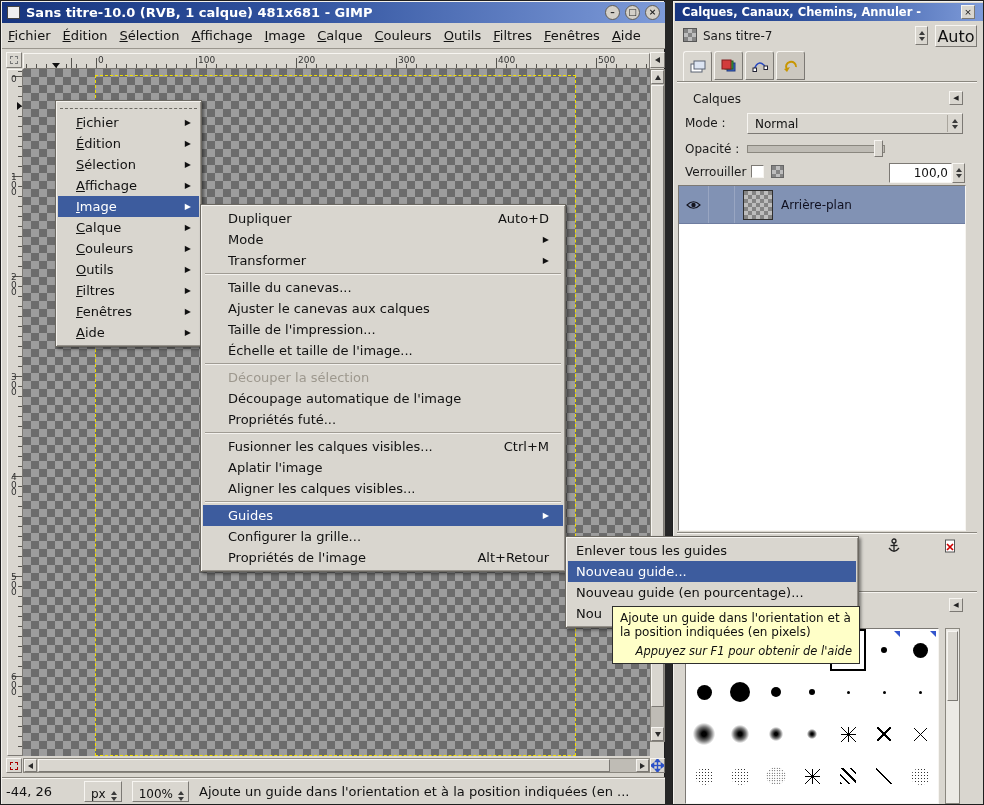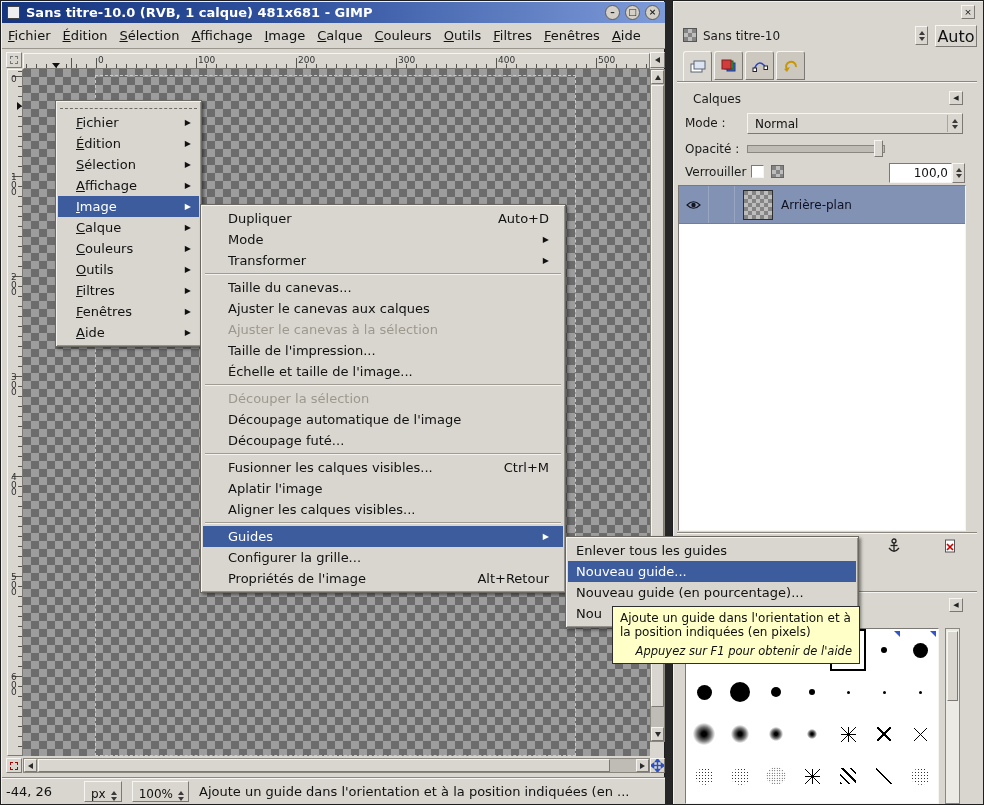--- a/index.html
+++ b/index.html
@@ -243,24 +243,27 @@
       <span class="sarr">
           <span class="t-up"></span>
           <span class="t-dn"></span>
         </span>
     </span>
     <span class="sb-msg">Ajoute un guide dans l'orientation et à la position indiquées (en ...</span>
   </div>
 </div>
 
 <div class="dock">
+  <div class="dock-titlebar">
+    <span>Calques, Canaux, Chemins, Annuler -</span>
+  </div>
   <span class="dock-close up mini-btn" style="font-size:9px;">×</span>
 
   <span class="chk4" style="position:absolute;left:10px;top:27px;width:14px;height:14px;border:1px solid #555;"></span>
-  <span class="dk-label" style="left:30px;top:28px;">Sans titre-10</span>
+  <span class="dk-label" style="left:30px;top:28px;">Sans titre-7</span>
   <span class="up sarr" style="position:absolute;left:242px;top:25px;width:13px;height:19px;align-items:center;">
       <span class="t-up"></span>
       <span class="t-dn"></span>
     </span>
   <span class="up" style="position:absolute;left:262px;top:24px;width:42px;height:22px;display:flex;align-items:center;justify-content:center;font-size:16px;">Auto</span>
 
   <div class="tab active" style="left:10px;">
     <svg width="16" height="14">
         <rect x="1" y="4" width="11" height="8" fill="#fff" stroke="#5a6273"></rect>
         <rect x="4" y="1" width="11" height="8" fill="#dce4f2" stroke="#5a6273"></rect>
@@ -448,38 +451,35 @@
       <span class="ml">Transformer</span>
       <span class="arrow">▶</span>
     </div>
   <div class="msep"></div>
   <div class="menu-item">
       <span class="ml">Taille du canevas...</span>
     </div>
   <div class="menu-item">
       <span class="ml">Ajuster le canevas aux calques</span>
     </div>
-  <div class="menu-item dis">
-      <span class="ml">Ajuster le canevas à la sélection</span>
-    </div>
   <div class="menu-item">
       <span class="ml">Taille de l'impression...</span>
     </div>
   <div class="menu-item">
       <span class="ml">Échelle et taille de l'image...</span>
     </div>
   <div class="msep"></div>
   <div class="menu-item dis">
       <span class="ml">Découper la sélection</span>
     </div>
   <div class="menu-item">
       <span class="ml">Découpage automatique de l'image</span>
     </div>
   <div class="menu-item">
-      <span class="ml">Découpage futé...</span>
+      <span class="ml">Propriétés futé...</span>
     </div>
   <div class="msep"></div>
   <div class="menu-item">
       <span class="ml">Fusionner les calques visibles...</span>
       <span class="shortcut">Ctrl+M</span>
     </div>
   <div class="menu-item">
       <span class="ml">Aplatir l'image</span>
     </div>
   <div class="menu-item">

